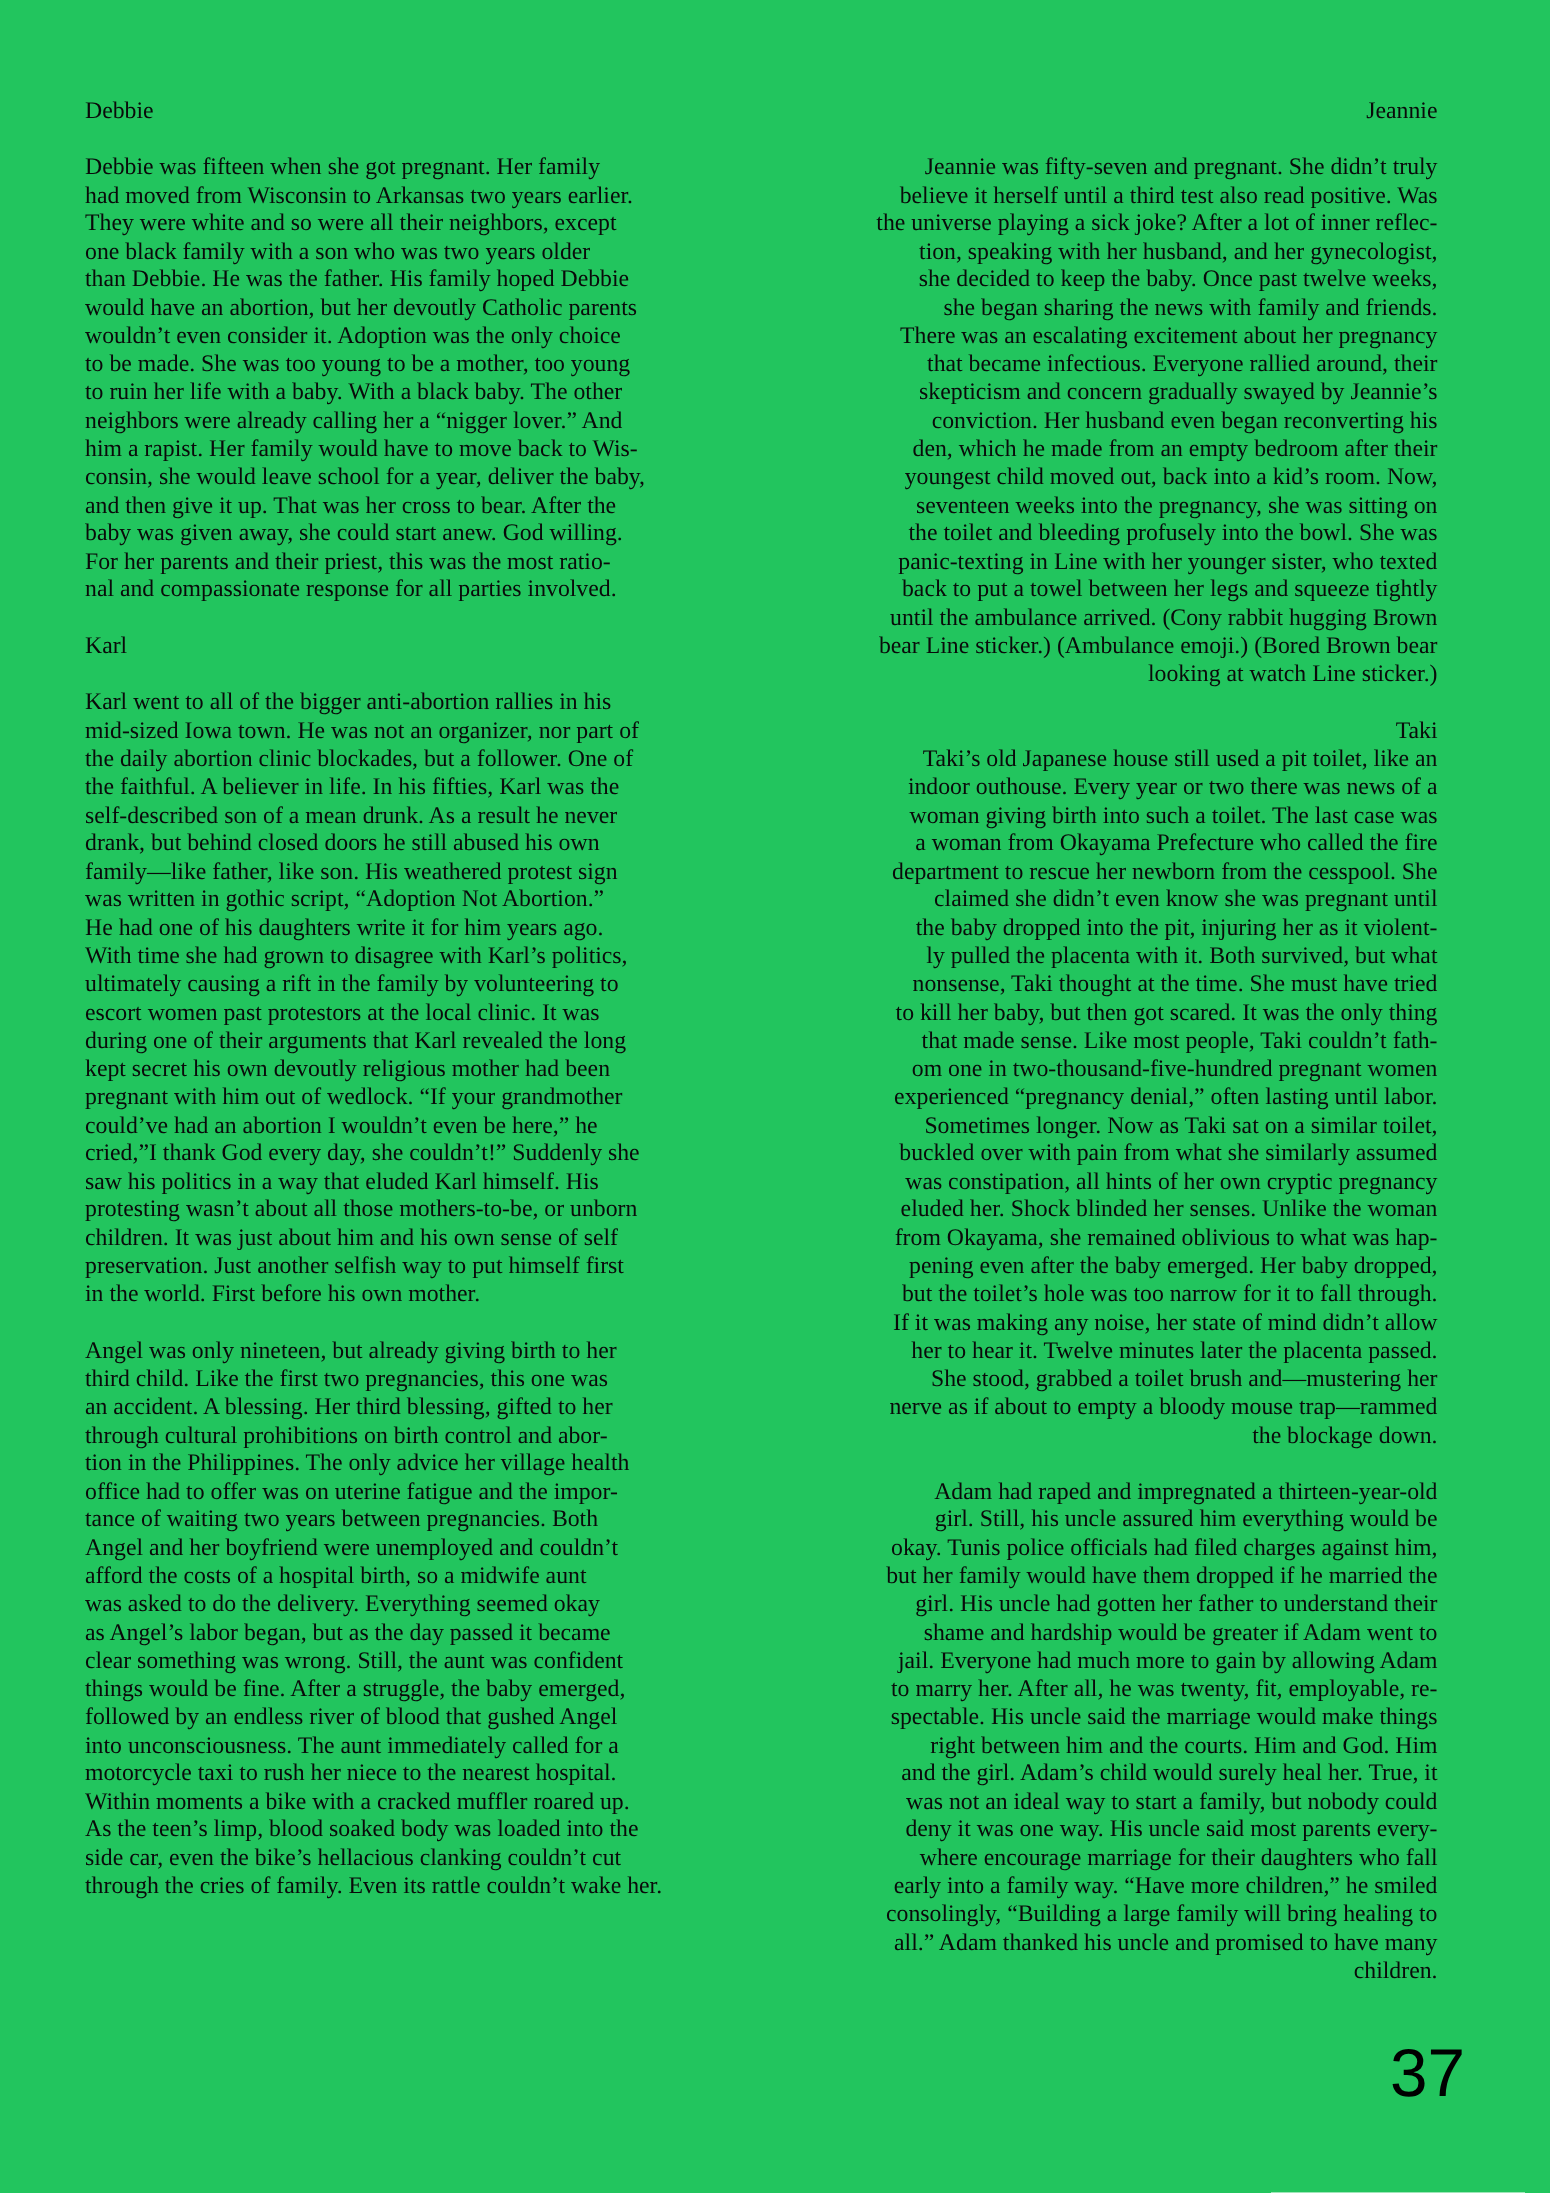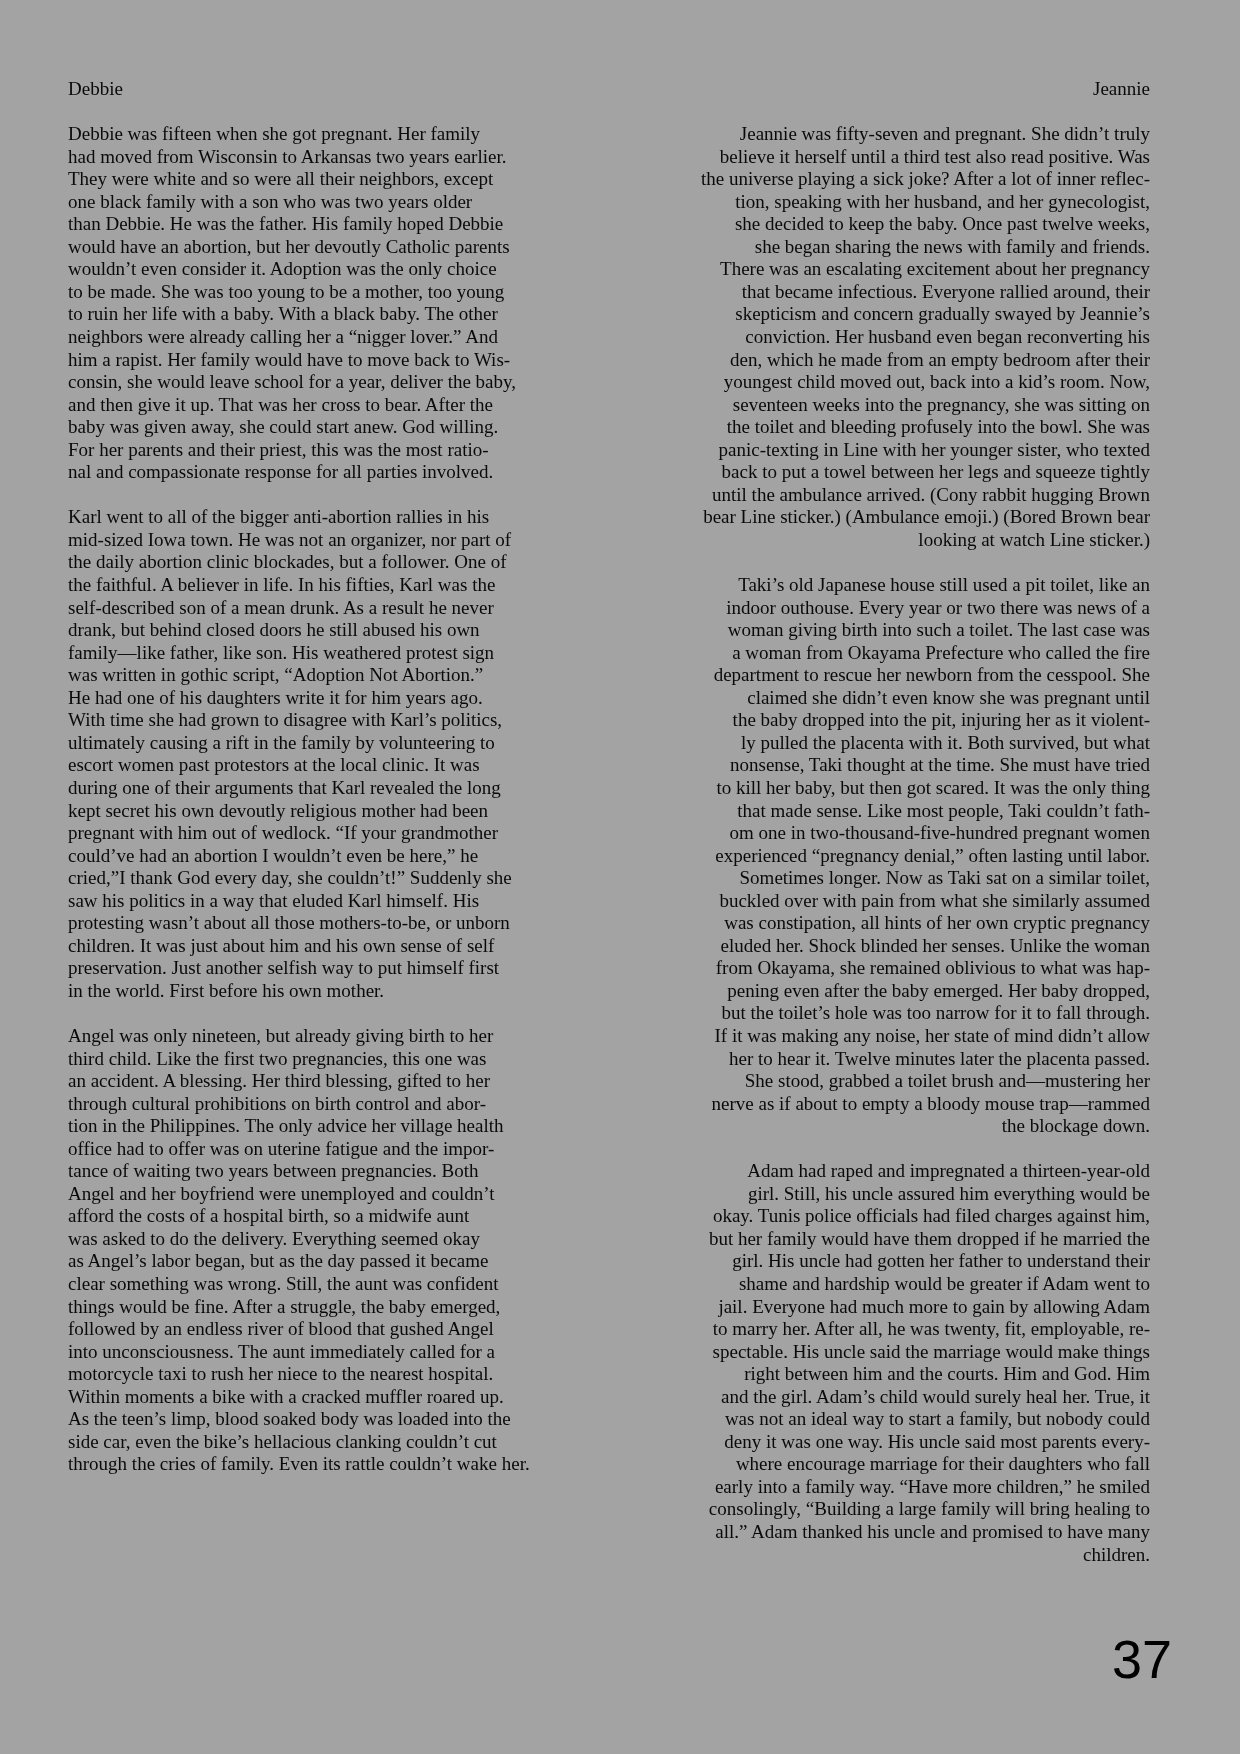--- a/index.html
+++ b/index.html
@@ -4,21 +4,21 @@
 <style>
   html, body {
     margin: 0;
     padding: 0;
     background: #ffffff;
   }
   .page {
     position: relative;
     width: 1240px;
     height: 1754px;
-    background: #a3a3a3;
+    background: #22c55e;
     overflow: hidden;
     font-family: "Liberation Serif", "DejaVu Serif", serif;
     color: #0a0a0a;
   }
   .col {
     position: absolute;
     top: 78px;
     width: 522px;
   }
   .col-left  { left: 68px; }
@@ -65,20 +65,21 @@
 to ruin her life with a baby. With a black baby. The other
 neighbors were already calling her a “nigger lover.” And
 him a rapist. Her family would have to move back to Wis-
 consin, she would leave school for a year, deliver the baby,
 and then give it up. That was her cross to bear. After the
 baby was given away, she could start anew. God willing.
 For her parents and their priest, this was the most ratio-
 nal and compassionate response for all parties involved.</div>
       </div>
       <div class="section">
+        <div class="heading">Karl</div>
         <div class="para">Karl went to all of the bigger anti-abortion rallies in his
 mid-sized Iowa town. He was not an organizer, nor part of
 the daily abortion clinic blockades, but a follower. One of
 the faithful. A believer in life. In his fifties, Karl was the
 self-described son of a mean drunk. As a result he never
 drank, but behind closed doors he still abused his own
 family—like father, like son. His weathered protest sign
 was written in gothic script, “Adoption Not Abortion.”
 He had one of his daughters write it for him years ago.
 With time she had grown to disagree with Karl’s politics,
@@ -135,20 +136,21 @@
 youngest child moved out, back into a kid’s room. Now,
 seventeen weeks into the pregnancy, she was sitting on
 the toilet and bleeding profusely into the bowl. She was
 panic-texting in Line with her younger sister, who texted
 back to put a towel between her legs and squeeze tightly
 until the ambulance arrived. (Cony rabbit hugging Brown
 bear Line sticker.) (Ambulance emoji.) (Bored Brown bear
 looking at watch Line sticker.)</div>
       </div>
       <div class="section tight">
+        <div class="heading">Taki</div>
         <div class="para">Taki’s old Japanese house still used a pit toilet, like an
 indoor outhouse. Every year or two there was news of a
 woman giving birth into such a toilet. The last case was
 a woman from Okayama Prefecture who called the fire
 department to rescue her newborn from the cesspool. She
 claimed she didn’t even know she was pregnant until
 the baby dropped into the pit, injuring her as it violent-
 ly pulled the placenta with it. Both survived, but what
 nonsense, Taki thought at the time. She must have tried
 to kill her baby, but then got scared. It was the only thing

